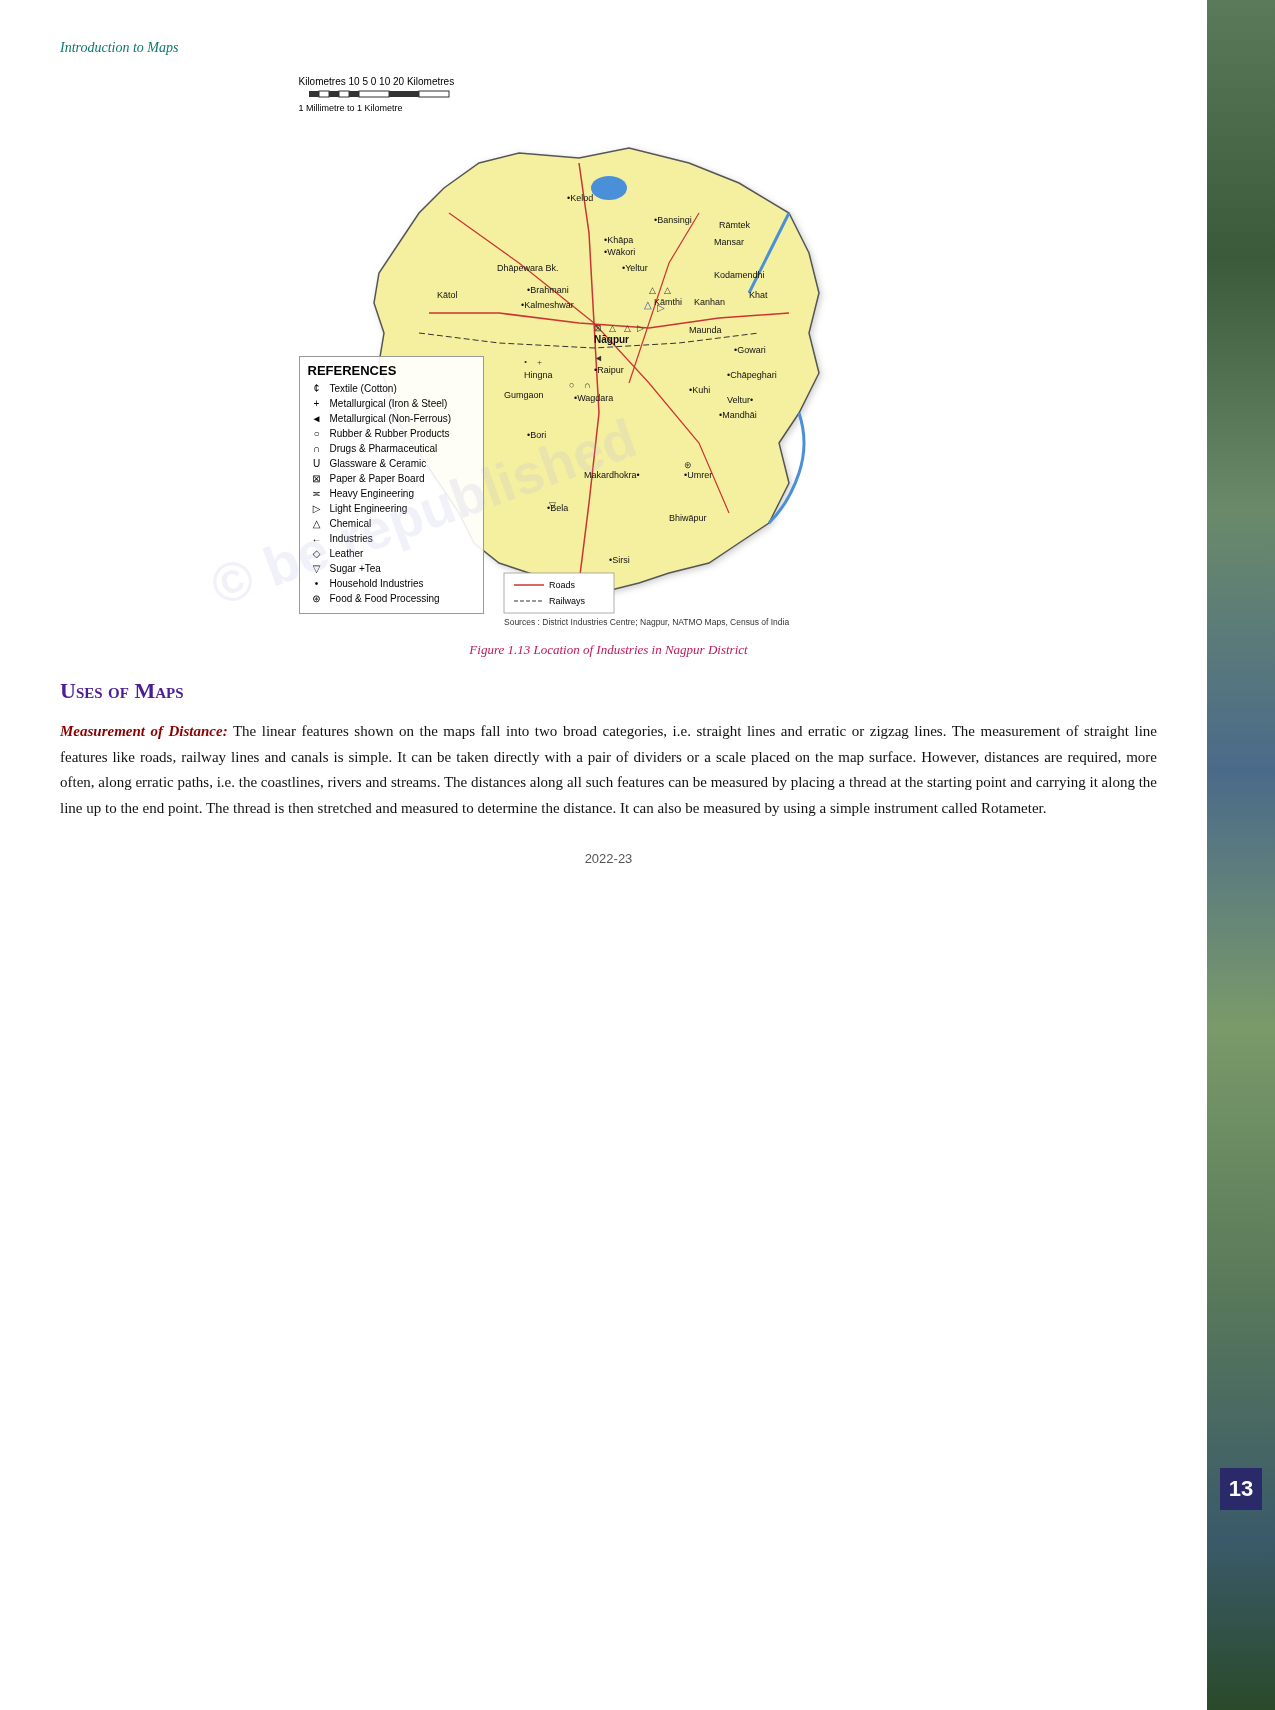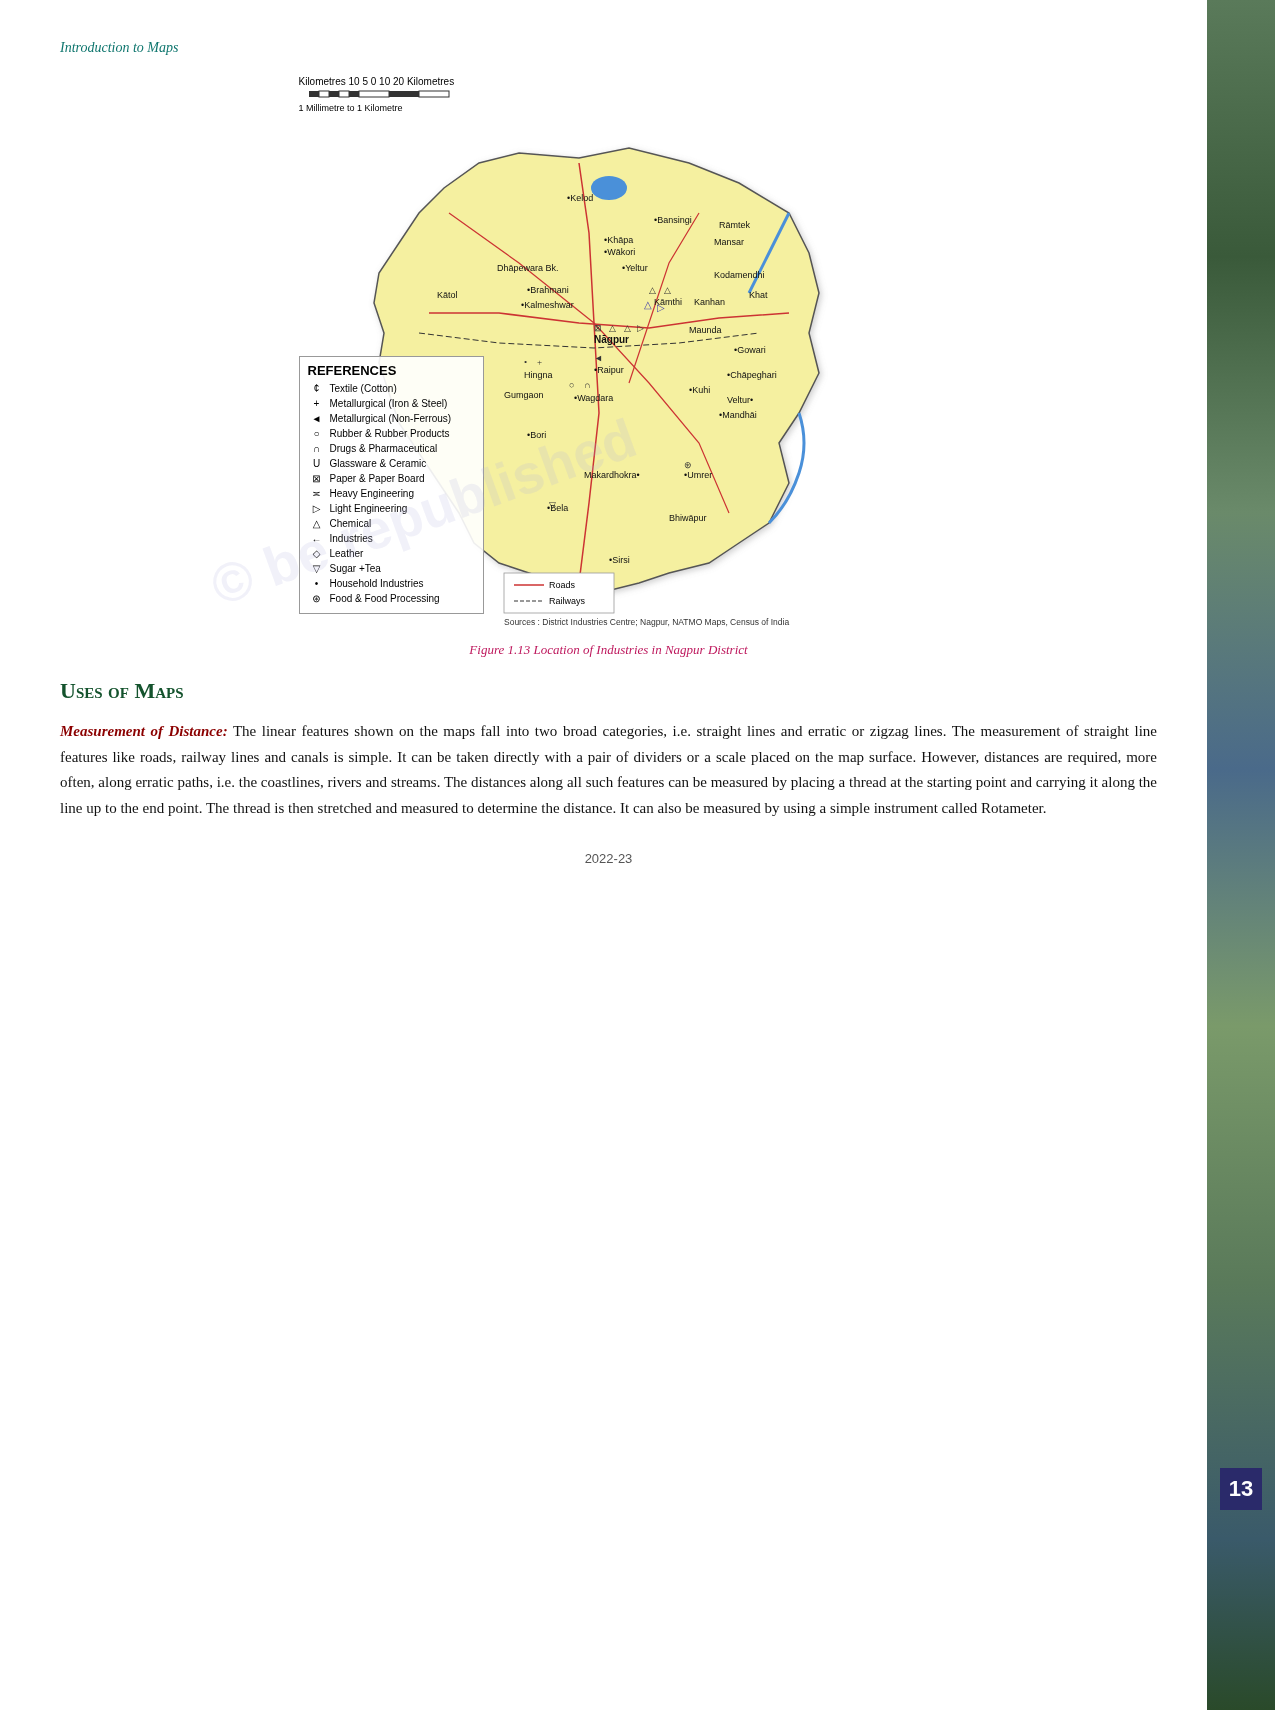--- a/index.html
+++ b/index.html
@@ -116,21 +116,21 @@
       font-size: 13px;
       color: #be185d;
       margin-top: 5px;
       margin-bottom: 20px;
     }
 
     
     .section-heading {
       font-size: 22px;
       font-weight: bold;
-      color: #14532d;
+      color: #4c1d95;
       margin-bottom: 15px;
       font-family: 'Palatino Linotype', Georgia, serif;
       border-bottom: none;
     }
     .section-heading span.small-caps {
       font-variant: small-caps;
     }
 
     .body-text {
       font-size: 15px;

